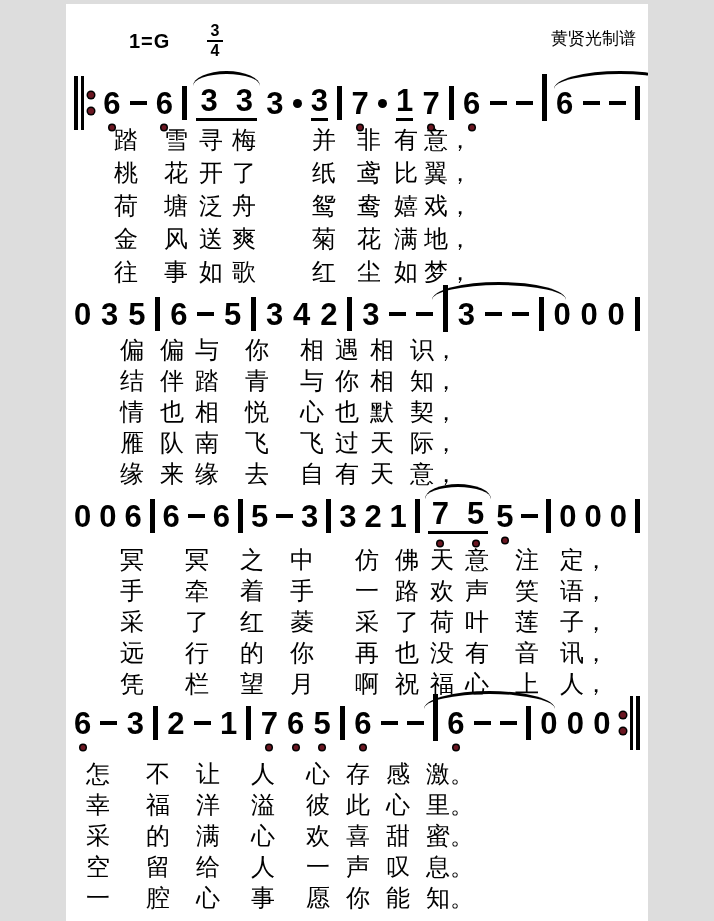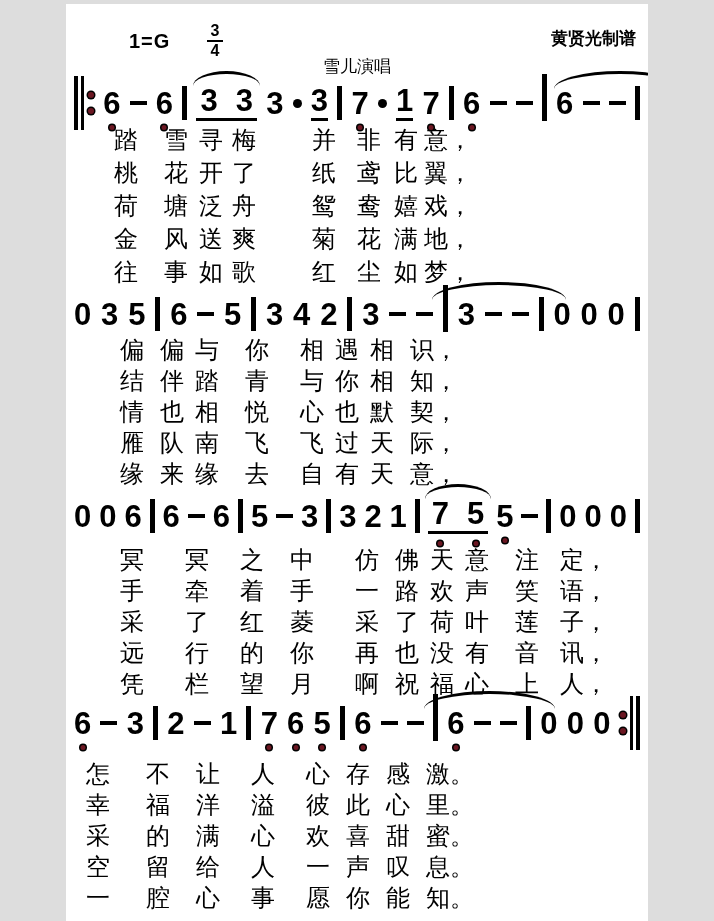--- a/index.html
+++ b/index.html
@@ -9,21 +9,21 @@
            margin:4px auto; overflow:hidden; }
 
   
   .key { position:absolute; left:63px; top:26px; font-size:20px; font-weight:bold; letter-spacing:1px; }
   .frac { position:absolute; left:137px; top:19px; width:24px; text-align:center;
           font-size:16px; font-weight:bold; line-height:1.0; }
   .frac .num { display:inline-block; border-bottom:2.5px solid var(--ink); padding:0 4px 1px; }
   .frac .den { display:block; padding-top:1px; }
   .title { position:absolute; left:0; right:0; top:6px; text-align:center;
            font-size:38px; font-weight:bold; letter-spacing:2px; font-family:"DejaVu Sans",sans-serif; }
-  .arranger { position:absolute; right:12px; top:23px; font-size:17px; font-weight:bold; }
+  .arranger { position:absolute; right:12px; top:23px; font-size:17px; font-weight:normal; }
   .performer { position:absolute; left:0; right:0; top:51px; text-align:center;
                font-size:17px; font-family:"DejaVu Serif",serif; }
 
   
   .mline { position:absolute; left:8px; right:8px; height:50px;
            display:flex; align-items:center; justify-content:space-between; }
   .ml0 { top:74px; } .ml1 { top:285px; } .ml2 { top:487px; } .ml3 { top:694px; }
 
   .note { position:relative; font-weight:bold; font-size:31px; line-height:1; }
   .note .d { display:block; }
@@ -86,21 +86,20 @@
 </head>
 <body>
 
 <div class="sheet">
   <div class="key">1=G</div>
   <div class="frac">
     <span class="num">3</span>
     <span class="den">4</span>
   </div>
   <div class="arranger">黄贤光制谱</div>
-  <div class="performer">雪儿演唱</div>
 
   <div class="mline ml0">
       <span class="rep rep-b">
         <span class="rl"></span>
         <span class="rl"></span>
         <span class="rdots">
           <i></i>
           <i></i>
         </span>
       </span>

